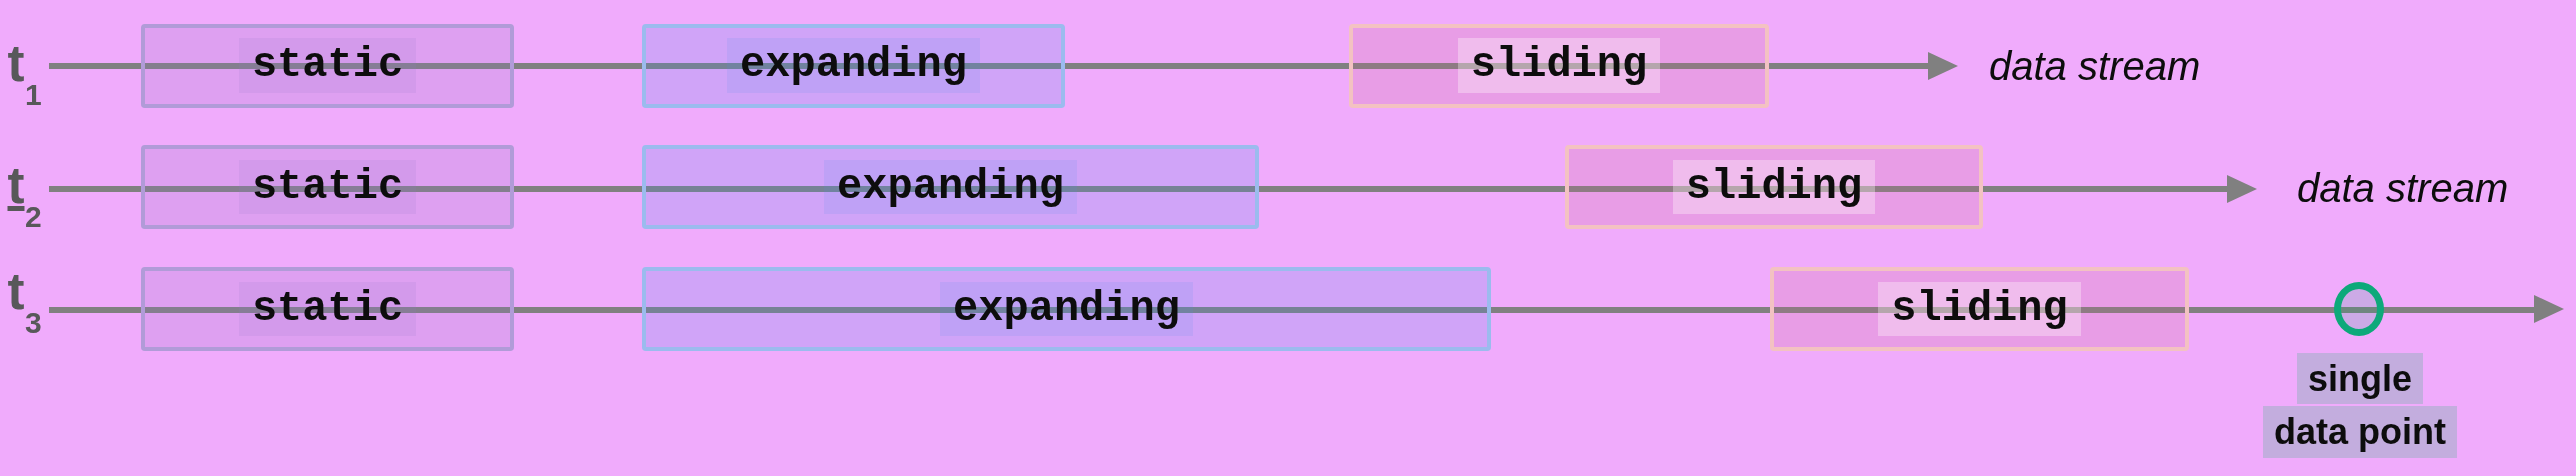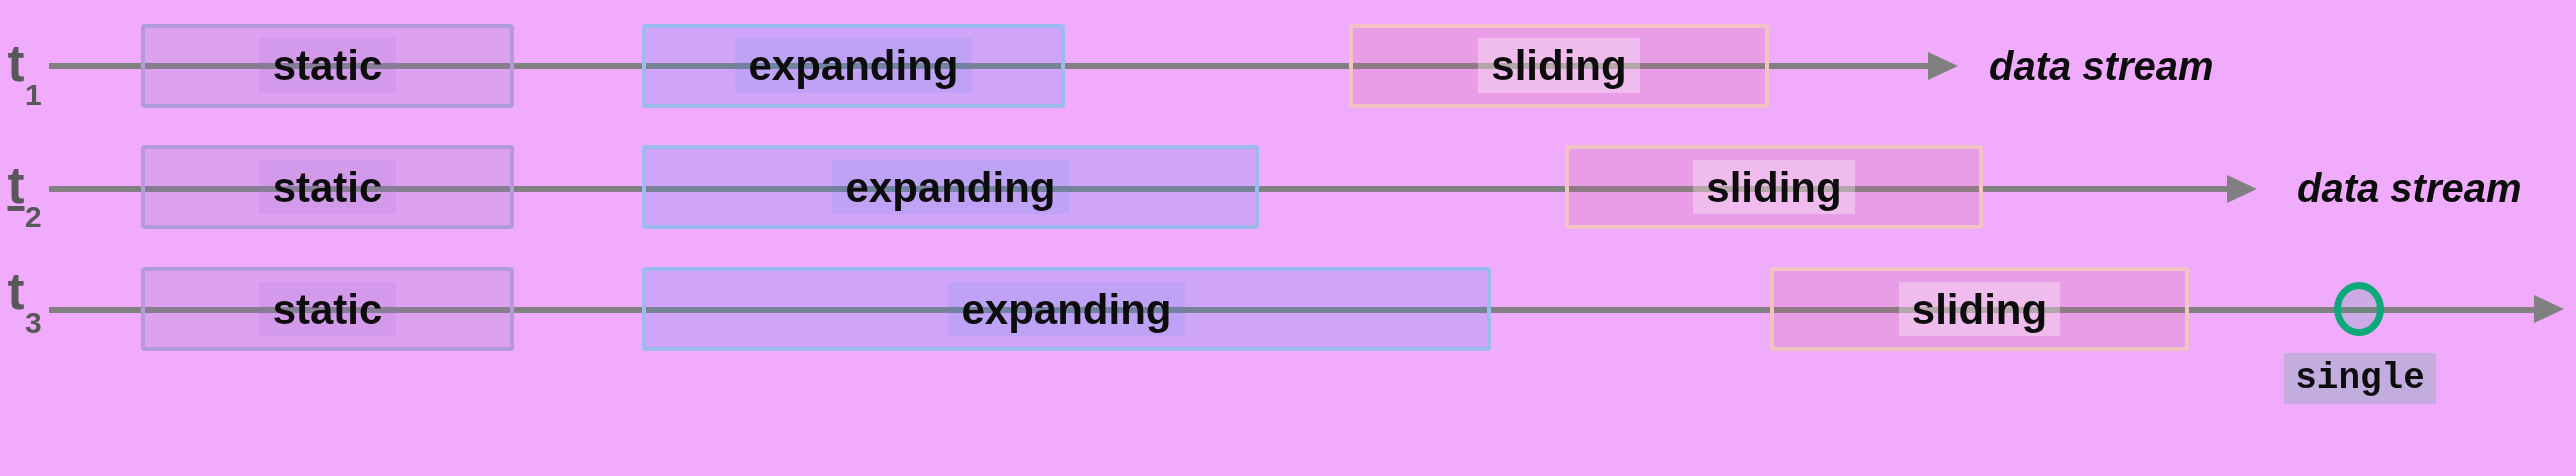--- a/index.html
+++ b/index.html
@@ -65,29 +65,30 @@
   .win.sliding   { background: var(--pink-fill,   #c8699133); border-color: var(--pink-border,   #f3c2c2); text-align: center; }
 
   .hl {
     display: inline-block;
     font-weight: bold;
     font-size: 42px;
     line-height: 45px;
     color: var(--text, #0d0d0d);
     padding: 4.7px 13.2px;
     white-space: nowrap;
+    font-family: Liberation Mono, monospace;
   }
   .hl-static    { background: var(--purple-hl, #9678c824); }
   .hl-expanding { background: var(--blue-hl,   #4f8ceb22); text-align: right; }
   .hl-sliding   { background: var(--pink-hl,   #fff5fa59); }
 
   
   .stream {
     position: absolute;
-    font-weight: bold;
+    font-weight: normal;
     font-style: italic;
     font-size: 40px;
     line-height: 49px;
     color: var(--text, #0d0d0d);
     white-space: nowrap;
     z-index: 3;
   }
 
   
   .datapoint {
@@ -103,21 +104,21 @@
 
   
   .annotation {
     position: absolute;
     left: 2208px;
     top: 353px;
     width: 304px;
     text-align: center;
     z-index: 3;
   }
-  .ann-line { margin-bottom: 1.9px; font-family: Liberation Mono, monospace; }
+  .ann-line { margin-bottom: 1.9px; }
   .mint {
     display: inline-block;
     font-weight: bold;
     font-size: 36px;
     line-height: 42px;
     color: var(--text, #0d0d0d);
     background: var(--mint-hl, #24b47838);
     padding: 4.7px 11.3px;
     white-space: nowrap;
   }
@@ -192,16 +193,17 @@
   <div class="win expanding pos-r3-exp">
     <span class="hl hl-expanding">expanding</span>
   </div>
   <div class="win sliding pos-r3-slide">
     <span class="hl hl-sliding">sliding</span>
   </div>
   <div class="datapoint pos-r3-circle"></div>
 
   <div class="annotation">
     <div class="ann-line"><span class="mint">single</span></div>
+    <div class="ann-line"><span class="mint">data point</span></div>
   </div>
 
 </div>
 
 
 </body></html>

